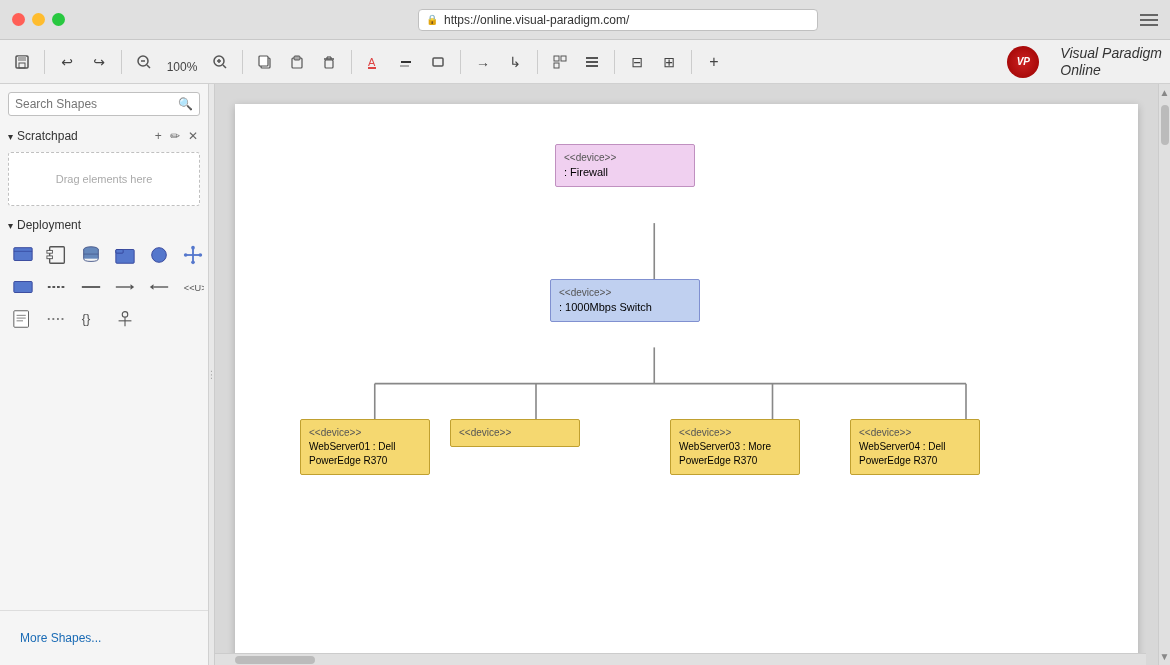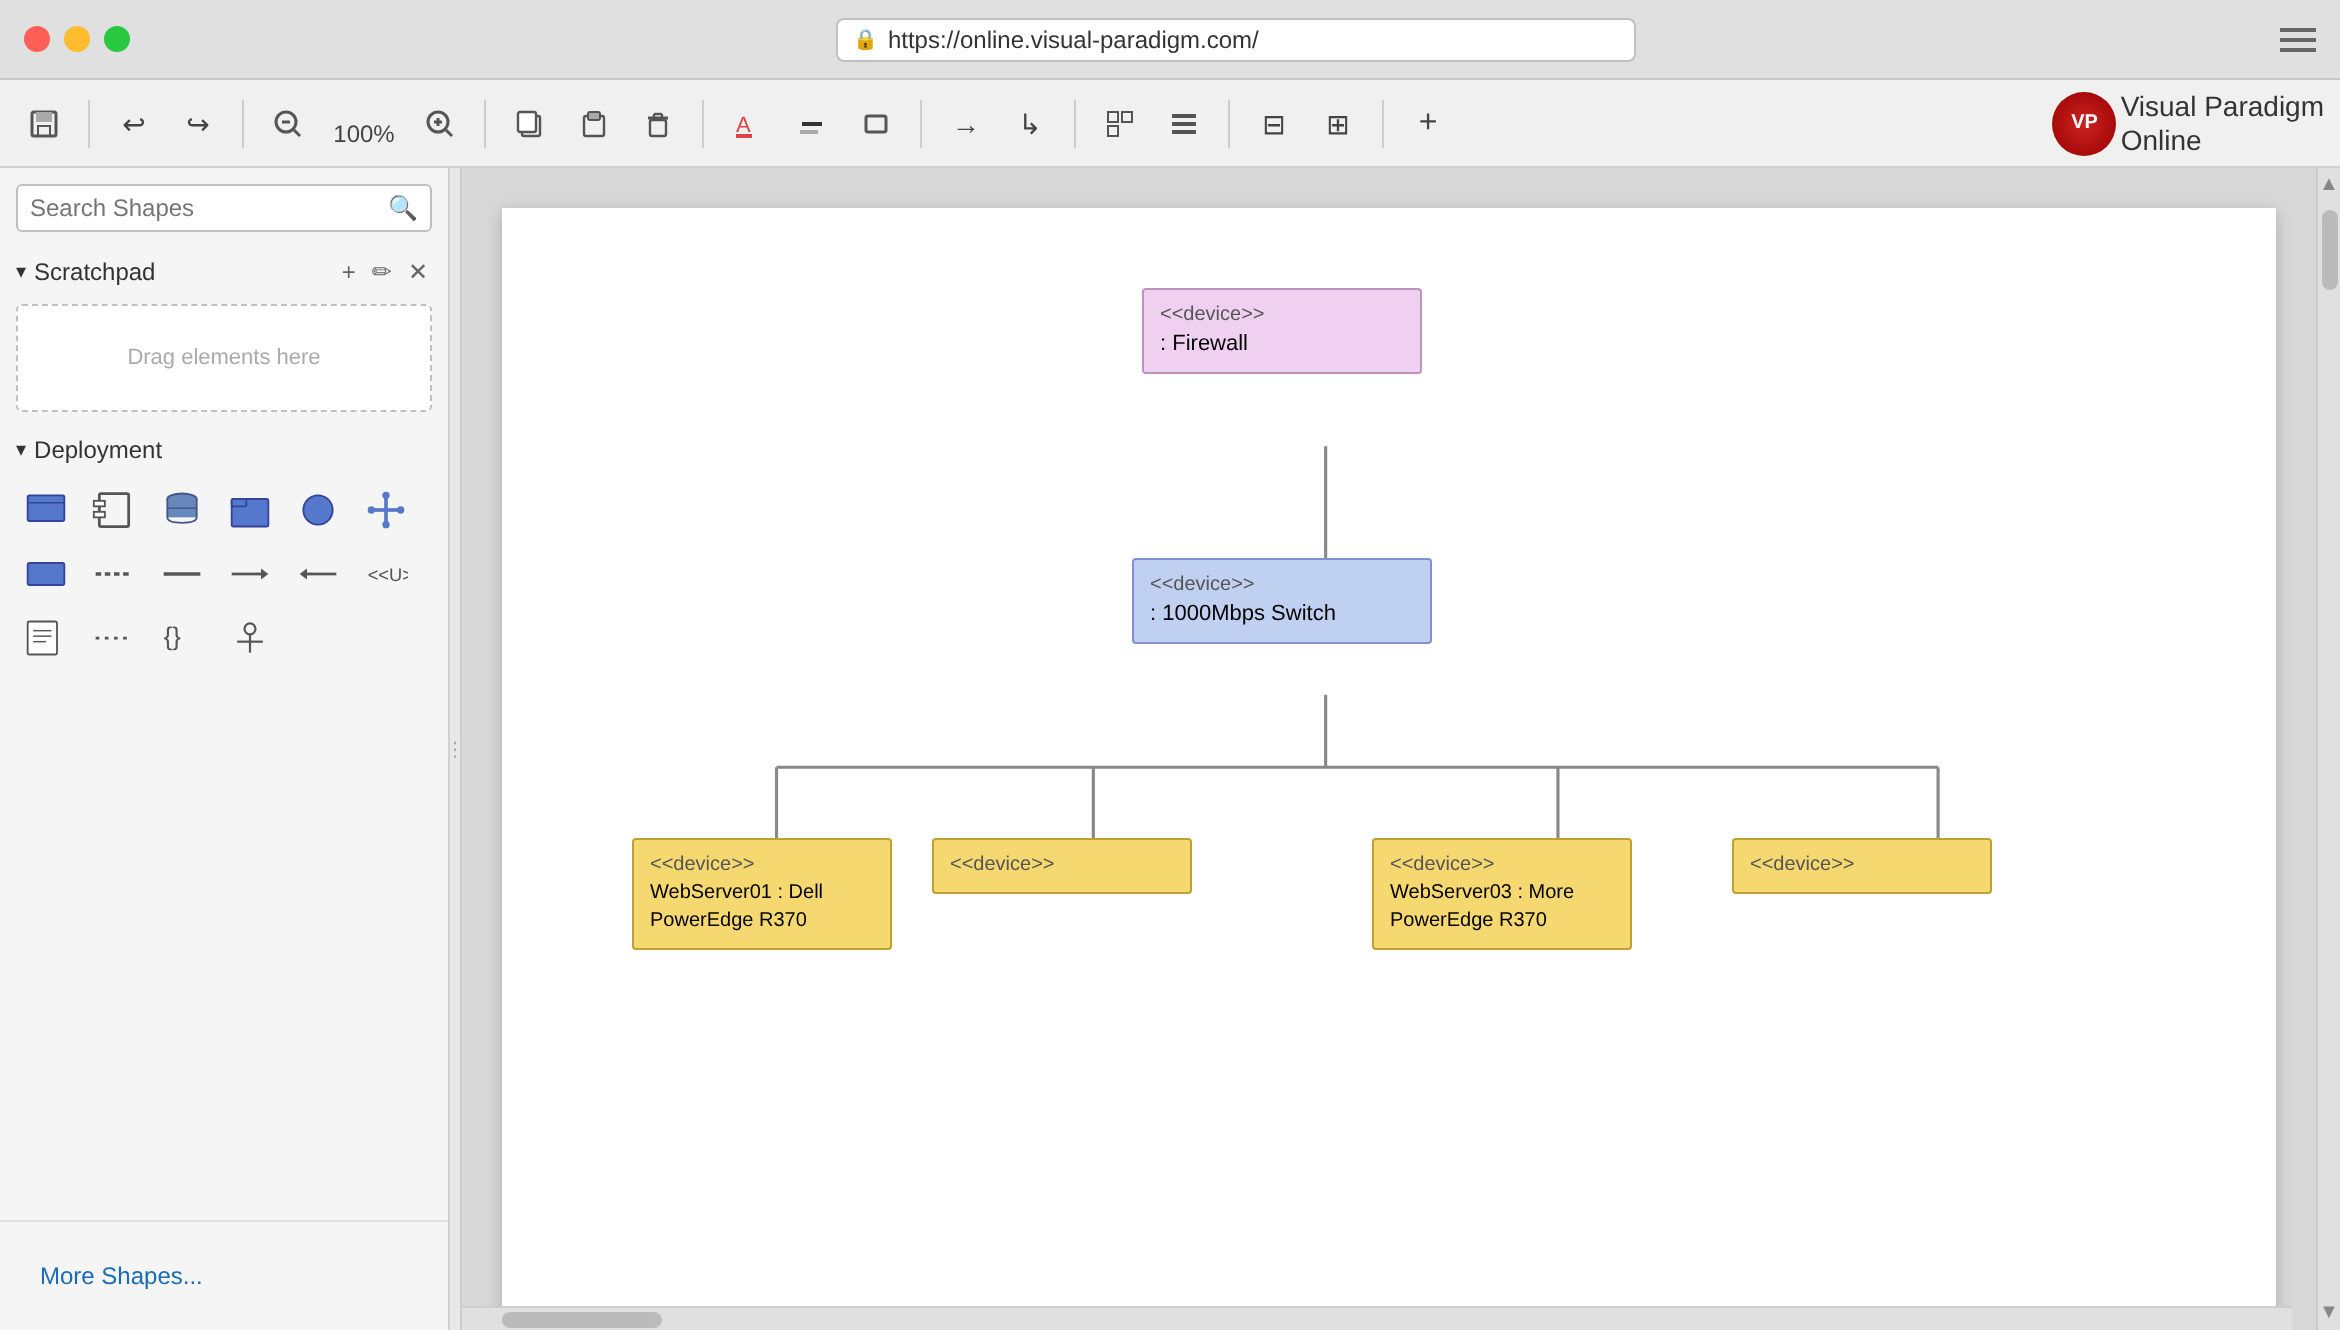--- a/index.html
+++ b/index.html
@@ -53,38 +53,38 @@
       border: none; background: transparent;
       cursor: pointer;
       display: flex; align-items: center; justify-content: center;
       border-radius: 3px;
       font-size: 14px;
       color: #444;
     }
     .toolbar-divider { width: 1px; height: 24px; background: #ccc; margin: 0 4px; }
     .zoom-area { display: flex; align-items: flex-end; gap: 2px; }
     .zoom-label { font-size: 12px; color: #444; padding: 2px 4px; min-width: 44px; text-align: center; }
-    .vp-logo { margin-left: auto; display: flex; align-items: center; gap: 2px; }
+    .vp-logo { margin-left: auto; display: flex; align-items: center; gap: 21px; font-style: italic; }
     .vp-logo-icon {
       width: 32px; height: 32px;
       background: radial-gradient(circle, #cc2222, #990000);
       border-radius: 50%;
       display: flex; align-items: center; justify-content: center;
       color: white;
       font-size: 10px;
       font-weight: bold;
     }
     .vp-logo-text { font-size: 14px; color: #333; line-height: 1.2; }
 
     
     .main-layout { display: flex; height: calc(665px - 40px - 44px); }
 
     
     .left-panel {
-      width: 225px;
+      width: 209px;
       background: #f5f5f5;
       border-right: 1px solid #d0d0d0;
       display: flex;
       flex-direction: column;
       flex-shrink: 0;
     }
     .search-bar {
       display: flex;
       align-items: center;
       margin: 8px;
@@ -544,20 +544,21 @@
       <div style="position:absolute; top:315px; left:435px; width:130px;">
         <div class="device-box device-box-server">
           <div class="device-stereotype">&lt;&lt;device&gt;&gt;</div>
           <div class="device-name" style="font-size:10px;">WebServer03 : More PowerEdge R370</div>
         </div>
       </div>
 
       <div style="position:absolute; top:315px; left:615px; width:130px;">
         <div class="device-box device-box-server">
           <div class="device-stereotype">&lt;&lt;device&gt;&gt;</div>
+          <div class="device-name" style="font-size:10px;">WebServer04 : Dell PowerEdge R370</div>
         </div>
       </div>
     </div>
 
     <div class="bottom-scroll" style="position:absolute; bottom:0; left:0; right:12px;">
       <div class="bottom-scroll-thumb"></div>
     </div>
   </div>
 
   <div class="right-scroll">

